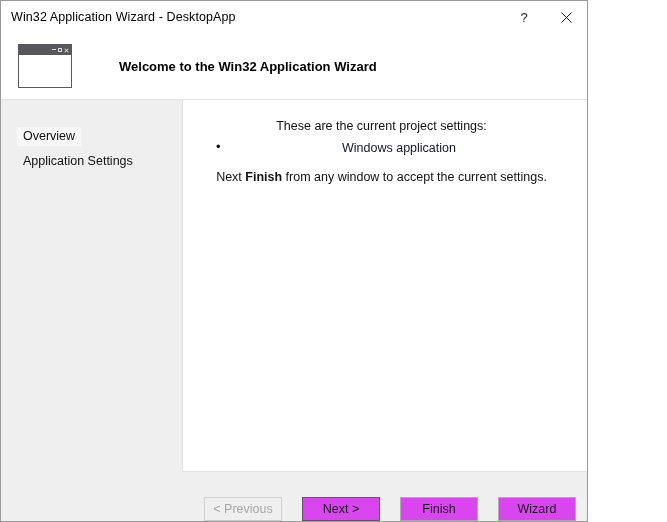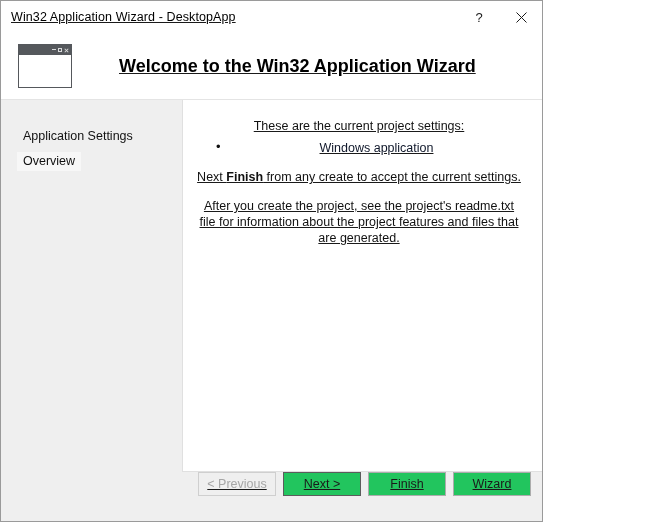--- a/index.html
+++ b/index.html
@@ -10,28 +10,27 @@
   body {
     width: 667px;
     height: 522px;
     overflow: hidden;
     font-family: "Liberation Sans", sans-serif;
     color: #1a1a1a;
   }
 
   #window {
     position: relative;
-    width: 543px;
+    width: 588px;
     height: 522px;
     box-sizing: border-box;
     border: 1px solid #9a9a9a;
     background: #ffffff;
     display: flex;
     flex-direction: column;
-    text-decoration: underline;
   }
 
   
   #titlebar {
     position: relative;
     height: 32px;
     flex: 0 0 32px;
     background: #ffffff;
     display: flex;
     align-items: center;
@@ -121,21 +120,21 @@
     background: #d9dadb;
   }
   .icon-x::before { transform: rotate(45deg); }
   .icon-x::after  { transform: rotate(-45deg); }
   #header-icon .icon-body {
     flex: 1;
     background: #ffffff;
   }
   #header-title {
     margin-left: 47px;
-    font-size: 18px;
+    font-size: 13px;
     font-weight: bold;
     color: #000000;
     white-space: nowrap;
   }
 
   
   #header-divider {
     flex: 0 0 1px;
     height: 1px;
     background: #e4e4e4;
@@ -217,33 +216,33 @@
   }
   .para b { font-weight: bold; }
   .para.wrapped { max-width: 430px; }
 
   
   #footer {
     flex: 0 0 49px;
     height: 49px;
     background: #efefef;
     display: flex;
-    align-items: flex-start;
+    align-items: flex-end;
     justify-content: flex-end;
     padding-right: 11px;
     box-sizing: border-box;
-    gap: 7px;
+    gap: 20px;
   }
   .wiz-btn {
     width: 78px;
     height: 24px;
     font-size: 12.5px;
     font-family: "Liberation Sans", sans-serif;
     color: #1a1a1a;
-    background: #22c55e;
+    background: #d946ef;
     border: 1px solid #acacac;
     box-sizing: border-box;
     cursor: default;
     padding: 0;
     line-height: 22px;
     text-align: center;
   }
   .wiz-btn.default {
     border: 1px solid #5c5c5c;
   }
@@ -281,39 +280,38 @@
       <div class="icon-body"></div>
     </div>
     <div id="header-title">Welcome to the Win32 Application Wizard</div>
   </div>
   <div id="header-divider"></div>
 
   <div id="body">
 
     <div id="sidebar">
       <div class="sidebar-row">
+        <span class="sidebar-item selected">Overview</span>
+      </div>
+      <div class="sidebar-row">
         <span class="sidebar-item">Application Settings</span>
-      </div>
-      <div class="sidebar-row">
-        <span class="sidebar-item selected">Overview</span>
       </div>
     </div>
 
     <div id="content-wrap">
       <div id="content-panel">
 
         <p class="para intro">These are the current project settings:</p>
 
         <ul id="settings-list">
           <li>Windows application</li>
         </ul>
 
-        <p class="para"><span>Next </span><b>Finish</b><span> from any create to accept the current settings.</span></p>
-
-        <p class="para wrapped">After you create the project, see the project's readme.txt file for information about the project features and files that are generated.</p>
+        <p class="para"><span>Next </span><b>Finish</b><span> from any window to accept the current settings.</span></p>
+
 
       </div>
 
       <div id="footer">
         <button class="wiz-btn disabled">&lt; Previous</button>
         <button class="wiz-btn default">Next &gt;</button>
         <button class="wiz-btn">Finish</button>
         <button class="wiz-btn">Wizard</button>
       </div>
     </div>

